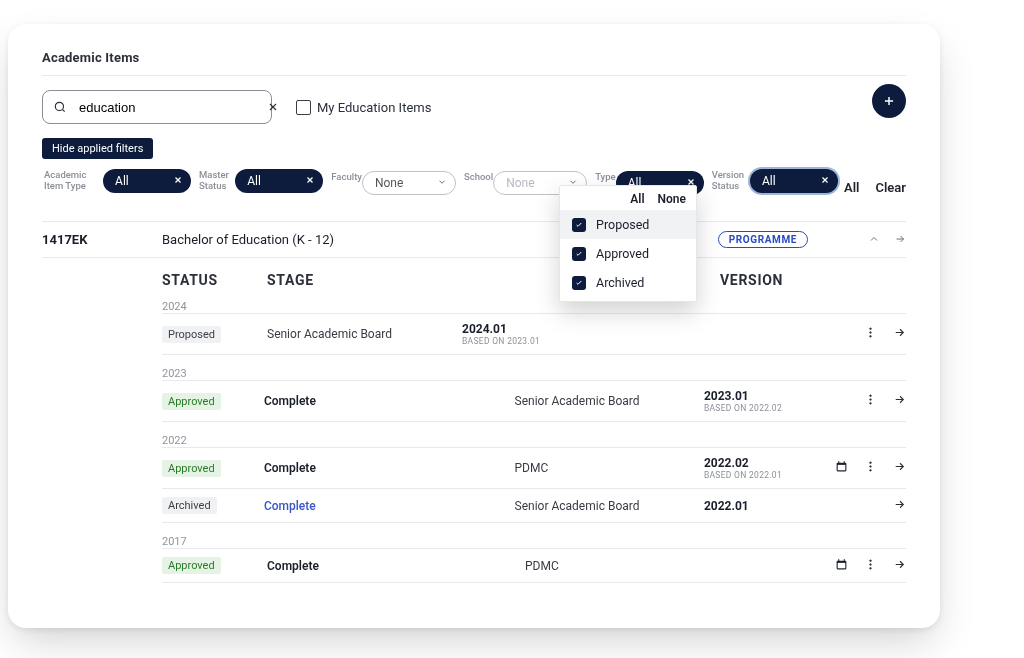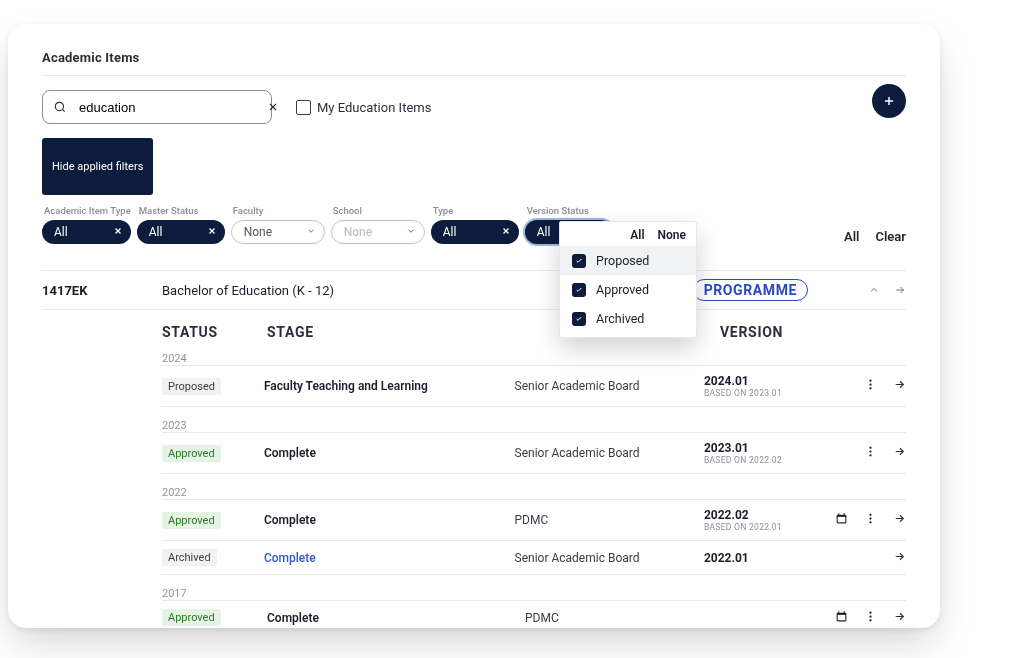--- a/index.html
+++ b/index.html
@@ -25,26 +25,26 @@
     height:34px; padding:0 10px; width:230px;
   }
   .searchwrap input { border:none; outline:none; flex:1; font-size:13px; background:transparent; }
   .icon { display:inline-flex; }
   .sq-check{
     width:15px; height:15px; border:1.5px solid #3b3e46; border-radius:2px; display:inline-block; margin-right:6px;
   }
   .my-items { display:flex; align-items:center; font-size:13px; color:#2b2f3a; cursor:pointer;}
 
   .hide-filters {
-    display:inline-block; margin-top:14px; background:#0d1c3d; color:#fff; font-size:11px; padding:22px 10px;
+    display:inline-block; margin-top:14px; background:#0d1c3d; color:#fff; font-size:11px; padding:4px 10px;
     border-radius:3px; cursor:pointer;
   }
 
   .filters-row { display:flex; align-items:flex-end; margin-top:10px; position:relative; }
-  .filter { display:flex; flex-direction:column; margin-right:6px; }
+  .filter { display:flex; flex-direction:row; margin-right:6px; }
   .filter > label { font-size:9.5px; color:#8c8f99; font-weight:500; margin-bottom:4px; padding-left:2px; }
 
   .pill {
     display:flex; align-items:center; justify-content:space-between; background:#0d1c3d; color:#fff;
     border-radius:14px; height:24px; font-size:12px; padding:0 8px 0 12px; min-width:88px; cursor:pointer;
   }
   .pill.outline { background:#fff; color:#555; border:1px solid #bfc2c9; }
   .pill.ring    { box-shadow: 0 0 0 2px #9fb6d9; }
   .pill .x svg { width:10px; height:10px; stroke:#fff; }
   .pill .chev svg { width:10px; height:10px; stroke:#555; }
@@ -65,21 +65,21 @@
     width:14px; height:14px; border-radius:3px; background:#0d1c3d; margin-right:10px;
     display:flex; align-items:center; justify-content:center;
   }
   .dropdown .dd-item .cb svg { width:8px; height:8px; stroke:#fff; }
 
   
   .result-head { display:flex; align-items:center; margin-top:26px; padding:8px 0; border-top:1px solid #e8e9ec; border-bottom:1px solid #e8e9ec;}
   .code { width:130px; margin-left:-10px; padding-left:10px; font-size:13px; font-weight:700; }
   .name { font-size:13px; }
   .badge {
-    margin-left:auto; font-size:14px; letter-spacing:0.6px; color:#2a4abf; border:1px solid #2a4abf; border-radius:12px;
+    margin-left:auto; font-size:10px; letter-spacing:0.6px; color:#2a4abf; border:1px solid #2a4abf; border-radius:12px;
     padding:2px 10px; font-weight:700;
   }
   .rh-icons { margin-left:60px; display:flex; gap:14px; }
   .rh-icons svg { width:12px; height:12px; stroke:#6b6f78; cursor:pointer; }
 
   
   .cols { display:flex; margin-top:14px; font-size:14px; font-weight:700; letter-spacing:0.7px; color:#2b2f3a;}
   .c-status  { width:105px; margin-left:120px;}
   .c-stage   { width:258px;}
   .c-board   { width:195px;}
@@ -263,21 +263,20 @@
       <div class="c-stage">STAGE</div>
       <div class="c-board"></div>
       <div class="c-version">VERSION</div>
     </div>
 
     <div id="rows-container">
         <div class="year">2024</div>
         <div class="row-group">
           <div class="row">
             <div class="status-chip"><span class="">Proposed</span></div>
-            <div class="stage">Faculty Teaching and Learning</div>
             <div class="board">Senior Academic Board</div>
             <div class="version">
               <div class="v">2024.01</div>
               <div class="sub">BASED ON 2023.01</div>
             </div>
             <div class="row-icons">
               <span class="spacer"></span>
               <span><svg viewBox="0 0 24 24" fill="#2b2f3a">
                   <circle cx="12" cy="5" r="1.6"></circle>
                   <circle cx="12" cy="12" r="1.6"></circle>

